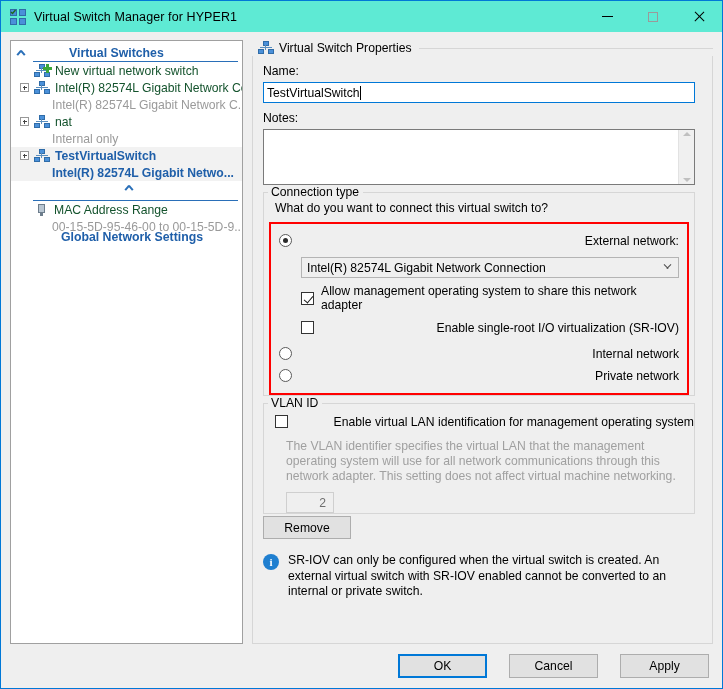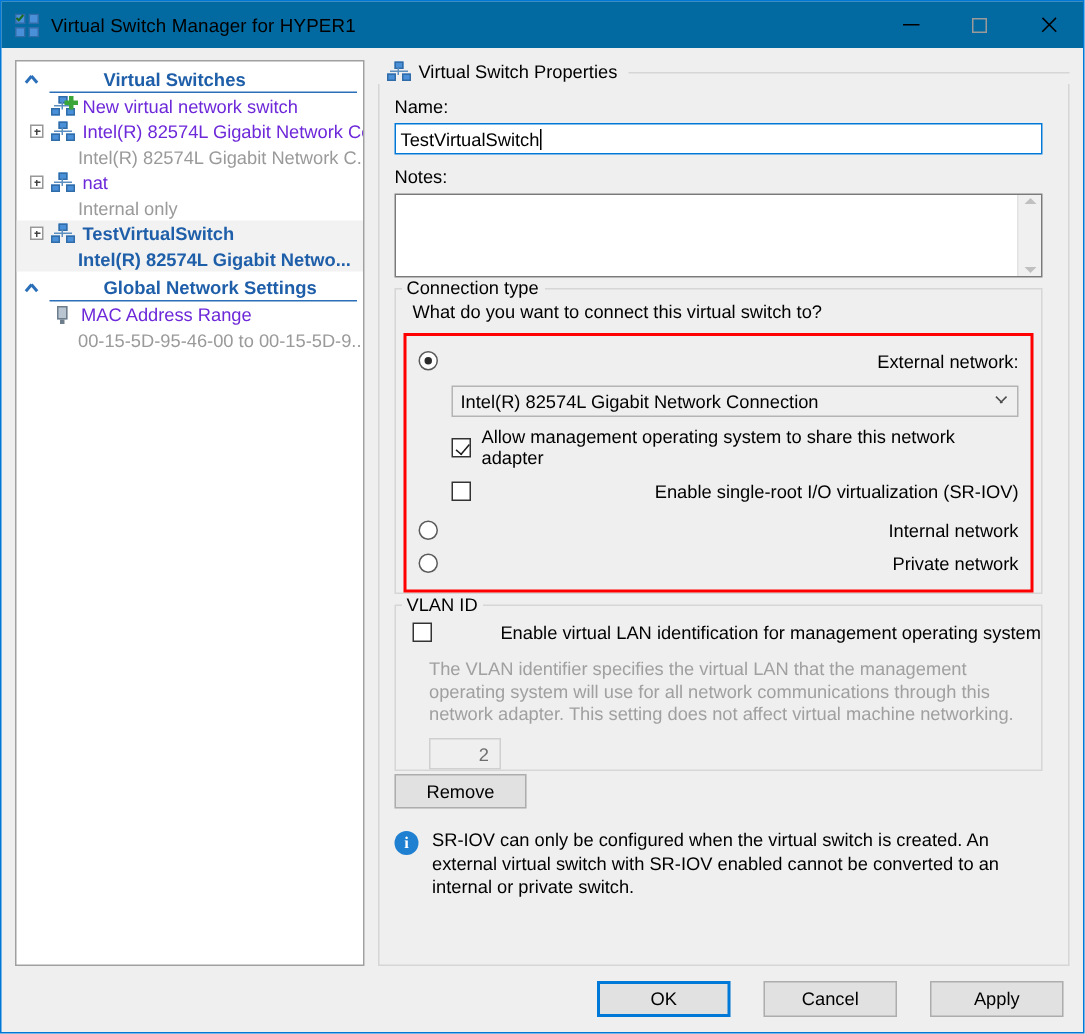--- a/index.html
+++ b/index.html
@@ -22,21 +22,21 @@
     height: 689px;
     box-sizing: border-box;
     border: 1px solid #0078d7;
     background: #efefef;
     display: flex;
     flex-direction: column;
   }
   
   .titlebar {
     height: 31px;
-    background: #0369a1;
+    background: #5eead4;
     display: flex;
     align-items: center;
     flex: none;
     position: relative;
   }
   .title-icon {
     width: 16px; height: 16px;
     margin-left: 9px;
     margin-right: 8px;
     position: relative;
@@ -213,21 +213,21 @@
   .mac-icon i {
     position: absolute;
     display: block;
     background: #9aa7b3;
     border: 1px solid #6d7d8c;
     box-sizing: border-box;
   }
   .mac-icon .body { left: 4px; top: 1px; width: 7px; height: 9px; background:#b9c6d2;}
   .mac-icon .stem { left: 6px; top: 10px; width: 3px; height: 3px; background:#6d7d8c; border:none;}
 
-  .tree-label { color: #6d28d9; }
+  .tree-label { color: #14532d; }
   .tree-label.sub { color: #9a9a9a; }
   .tree-label.hl  { color: #1f5fa9; font-weight: bold; }
 
   
   .prop-pane {
     flex: 1;
     min-width: 0;
     display: flex;
     flex-direction: column;
   }
@@ -580,21 +580,21 @@
             <i class="v"></i>
             <i class="h"></i>
         </span>
         <span class="tree-label hl">TestVirtualSwitch</span>
       </div>
       <div class="tree-row selected">
         <span class="indent-36"></span>
         <span class="tree-label hl">Intel(R) 82574L Gigabit Netwo...</span>
       </div>
 
-      <div class="tree-section" style="margin-top:2px;">
+      <div class="tree-section" style="margin-top:2px;flex-direction:column;">
         <span class="chev-up"><span class="c2"></span></span>
         <span class="sec-label">Global Network Settings</span>
         <span class="sec-underline"></span>
       </div>
 
       <div class="tree-row">
         <span class="expander-spacer"></span>
         <span class="mac-icon">
           <i class="body"></i>
             <i class="stem"></i>

